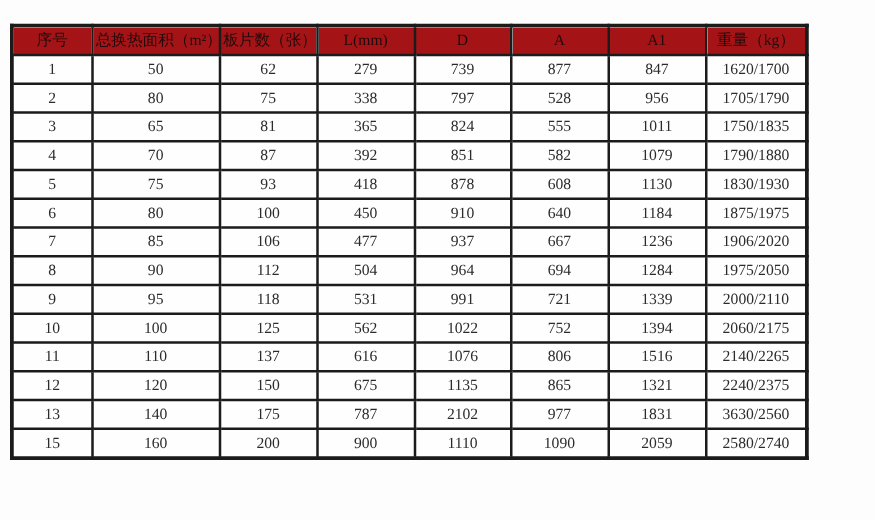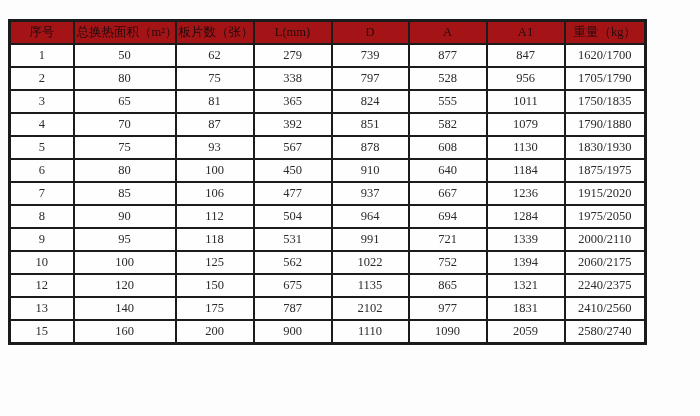--- a/index.html
+++ b/index.html
@@ -114,21 +114,21 @@
           <td>392</td>
           <td>851</td>
           <td>582</td>
           <td>1079</td>
           <td>1790/1880</td>
         </tr>
         <tr>
           <td>5</td>
           <td>75</td>
           <td>93</td>
-          <td>567</td>
+          <td>418</td>
           <td>878</td>
           <td>608</td>
           <td>1130</td>
           <td>1830/1930</td>
         </tr>
         <tr>
           <td>6</td>
           <td>80</td>
           <td>100</td>
           <td>450</td>
@@ -138,21 +138,21 @@
           <td>1875/1975</td>
         </tr>
         <tr>
           <td>7</td>
           <td>85</td>
           <td>106</td>
           <td>477</td>
           <td>937</td>
           <td>667</td>
           <td>1236</td>
-          <td>1915/2020</td>
+          <td>1906/2020</td>
         </tr>
         <tr>
           <td>8</td>
           <td>90</td>
           <td>112</td>
           <td>504</td>
           <td>964</td>
           <td>694</td>
           <td>1284</td>
           <td>1975/2050</td>
@@ -171,38 +171,48 @@
           <td>10</td>
           <td>100</td>
           <td>125</td>
           <td>562</td>
           <td>1022</td>
           <td>752</td>
           <td>1394</td>
           <td>2060/2175</td>
         </tr>
         <tr>
+          <td>11</td>
+          <td>110</td>
+          <td>137</td>
+          <td>616</td>
+          <td>1076</td>
+          <td>806</td>
+          <td>1516</td>
+          <td>2140/2265</td>
+        </tr>
+        <tr>
           <td>12</td>
           <td>120</td>
           <td>150</td>
           <td>675</td>
           <td>1135</td>
           <td>865</td>
           <td>1321</td>
           <td>2240/2375</td>
         </tr>
         <tr>
           <td>13</td>
           <td>140</td>
           <td>175</td>
           <td>787</td>
           <td>2102</td>
           <td>977</td>
           <td>1831</td>
-          <td>2410/2560</td>
+          <td>3630/2560</td>
         </tr>
         <tr>
           <td>15</td>
           <td>160</td>
           <td>200</td>
           <td>900</td>
           <td>1110</td>
           <td>1090</td>
           <td>2059</td>
           <td>2580/2740</td>

